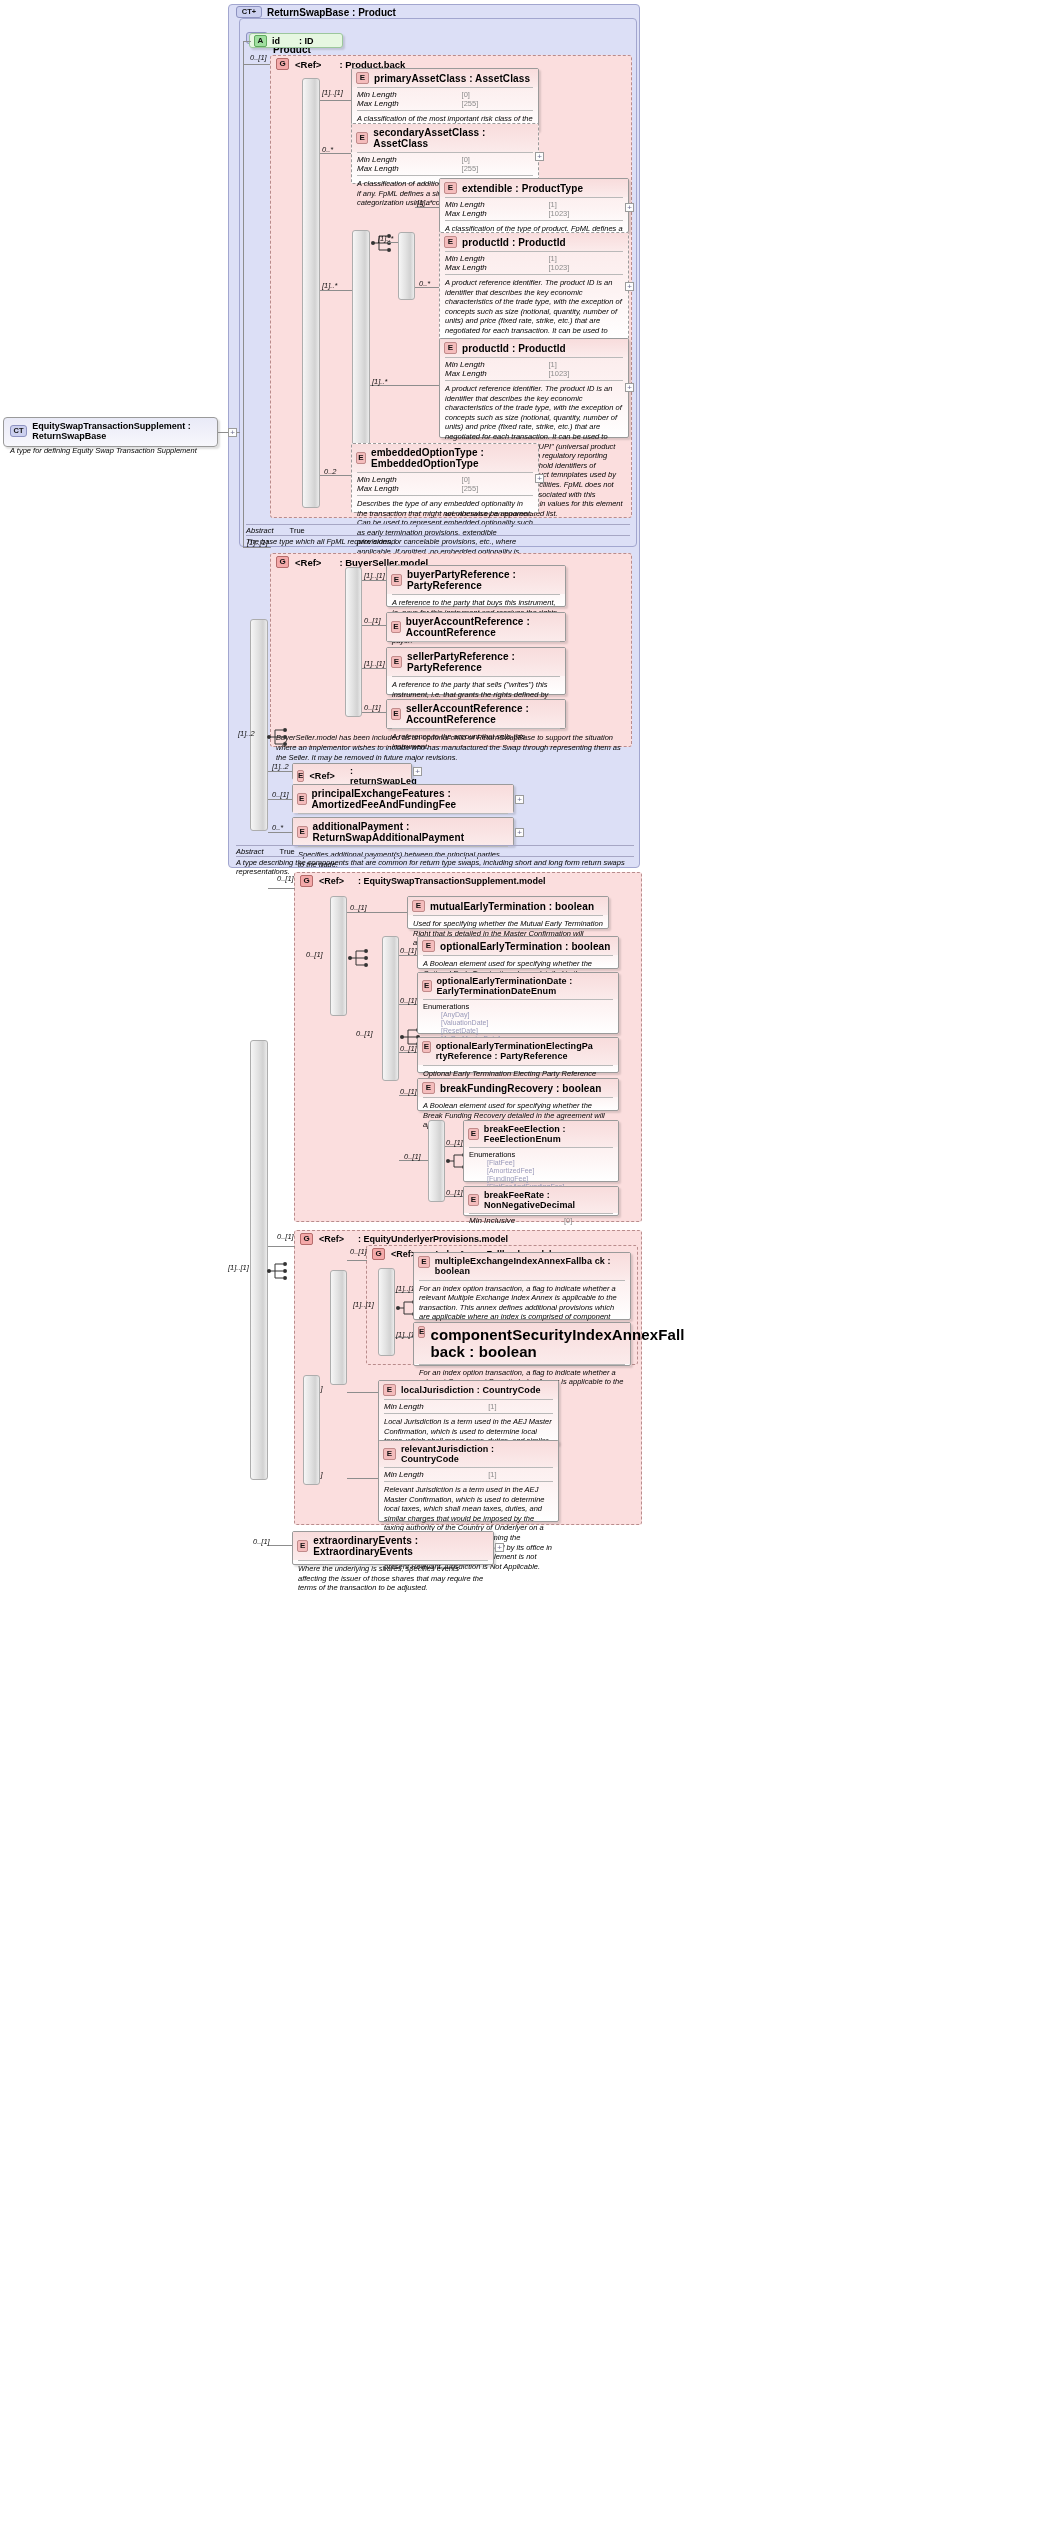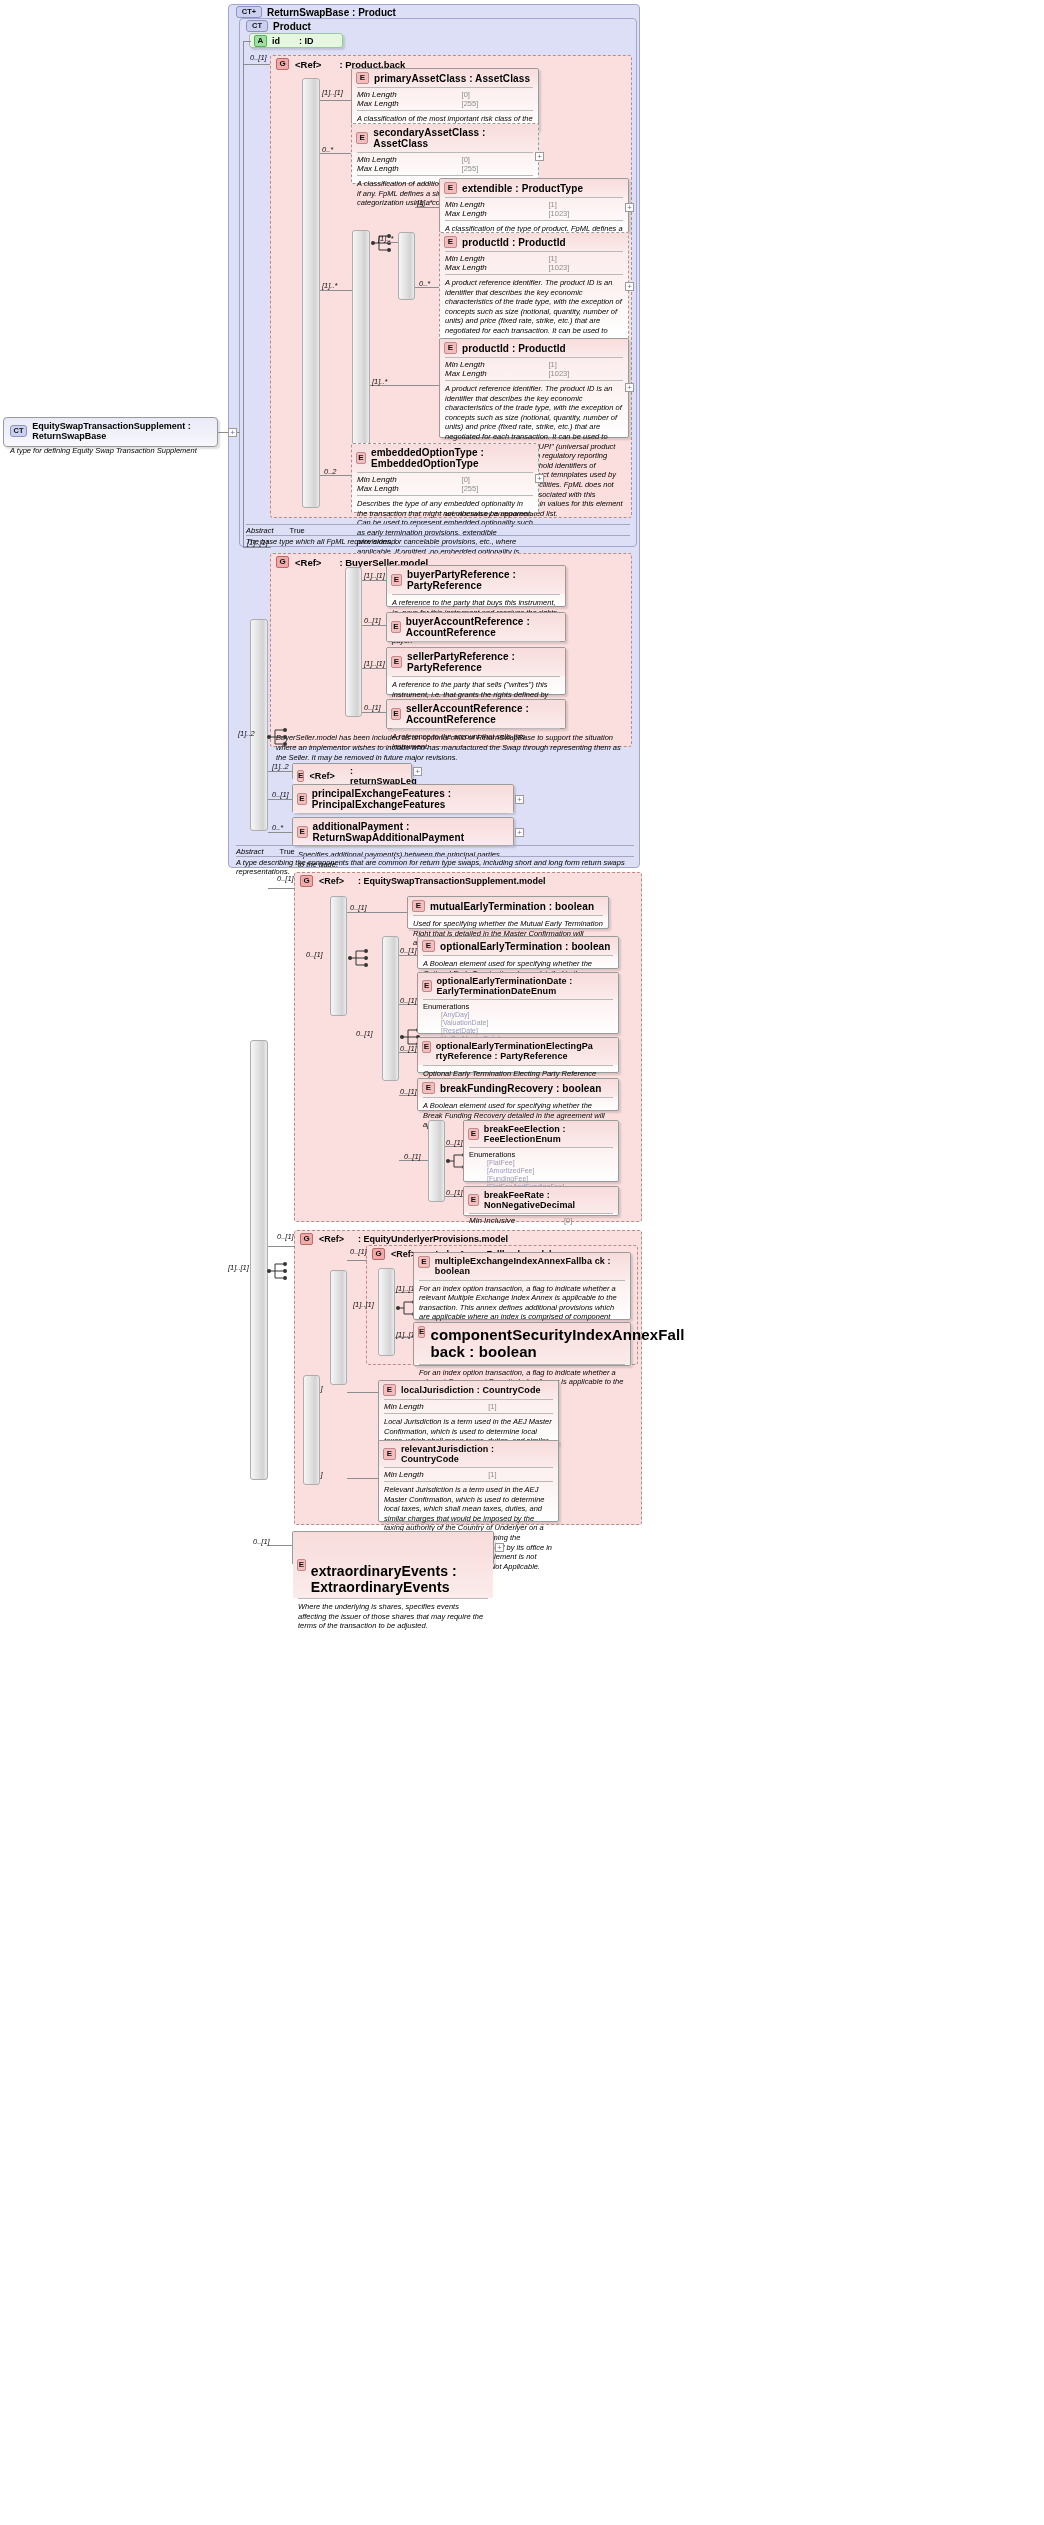--- a/index.html
+++ b/index.html
@@ -68,21 +68,21 @@
 <div class="n-ct abs" style="left:228px; top:4px; width:412px; height:864px;">
 </div>
 <div class="abs" style="left:236px; top:6px; display:flex; align-items:center; gap:5px;">
   <span class="badge ctp">CT+</span>
   <span style="font-size:10px;font-weight:bold;">ReturnSwapBase : Product</span>
 </div>
 
 <div class="n-ct2 abs" style="left:239px; top:18px; width:398px; height:529px;"></div>
 <div class="abs" style="left:246px; top:20px; display:flex; align-items:center; gap:5px;">
   <span class="badge ct">CT</span>
-  <span style="font-size:10px;font-weight:bold;">Product</span>
+  <span style="font-size:10px;font-weight:bold;margin-top:24px;">Product</span>
 </div>
 
 <div class="n-attr abs shadow" style="left:249px; top:33px; width:94px; height:15px; display:flex; align-items:center; gap:5px; padding-left:4px;">
   <span class="badge a">A</span>
   <span style="font-size:9px;font-weight:bold;">id</span>
   <span style="font-size:9px;font-weight:bold;margin-left:14px;">: ID</span>
 </div>
 <span class="card" style="left:250px; top:53px;">0..[1]</span>
 
 <div class="ln lnv" style="left:243px; top:41px; height:506px;"></div>
@@ -316,21 +316,21 @@
     <span style="font-size:9px;margin-left:10px;">: returnSwapLeg</span>
   </div>
 </div>
 <div class="plusbox" style="left:413px; top:767px;">+</div>
 
 <div class="ln lnh" style="left:268px; top:799px; width:24px;"></div>
 <span class="card" style="left:272px;top:790px;">0..[1]</span>
 <div class="node n-el shadow" style="left:292px; top:784px; width:222px; height:29px;">
   <div class="hdr">
       <span class="badge e">E</span>
-      <span>principalExchangeFeatures : PrincipalExchangeFeatures</span>
+      <span>principalExchangeFeatures : AmortizedFeeAndFundingFee</span>
     </div>
   <div class="sep"></div>
   <div class="desc">This is used to document a Fully Funded Return Swap.</div>
 </div>
 <div class="plusbox" style="left:515px; top:795px;">+</div>
 
 <div class="ln lnh" style="left:268px; top:832px; width:24px;"></div>
 <span class="card" style="left:272px;top:823px;">0..*</span>
 <div class="node n-el shadow" style="left:292px; top:817px; width:222px; height:29px;">
   <div class="hdr">
@@ -599,18 +599,18 @@
   <div class="sep"></div>
   <div class="desc">Relevant Jurisdiction is a term used in the AEJ Master Confirmation, which is used to determine local taxes, which shall mean taxes, duties, and similar charges that would be imposed by the taxing authority of the Country of Underlyer on a Hypothetical Broker Dealer assuming the Applicable Hedge Positions are held by its office in the Relevant Jurisdiction. If this element is not present Relevant Jurisdiction is Not Applicable.</div>
 </div>
 <div class="spine" style="left:303px; top:1375px; width:17px; height:110px;"></div>
 
 <div class="ln lnh" style="left:268px; top:1545px; width:24px;"></div>
 <span class="card" style="left:253px;top:1537px;">0..[1]</span>
 <div class="node n-el shadow" style="left:292px; top:1531px; width:202px; height:34px;">
   <div class="hdr">
       <span class="badge e">E</span>
-      <span style="font-size:14px;margin-top:28px;">extraordinaryEvents : ExtraordinaryEvents</span>
+      <span style="font-size:10px;">extraordinaryEvents : ExtraordinaryEvents</span>
     </div>
   <div class="sep"></div>
   <div class="desc">Where the underlying is shares, specifies events affecting the issuer of those shares that may require the terms of the transaction to be adjusted.</div>
 </div>
 <div class="plusbox" style="left:495px; top:1543px;">+</div>
 
 </body></html>

